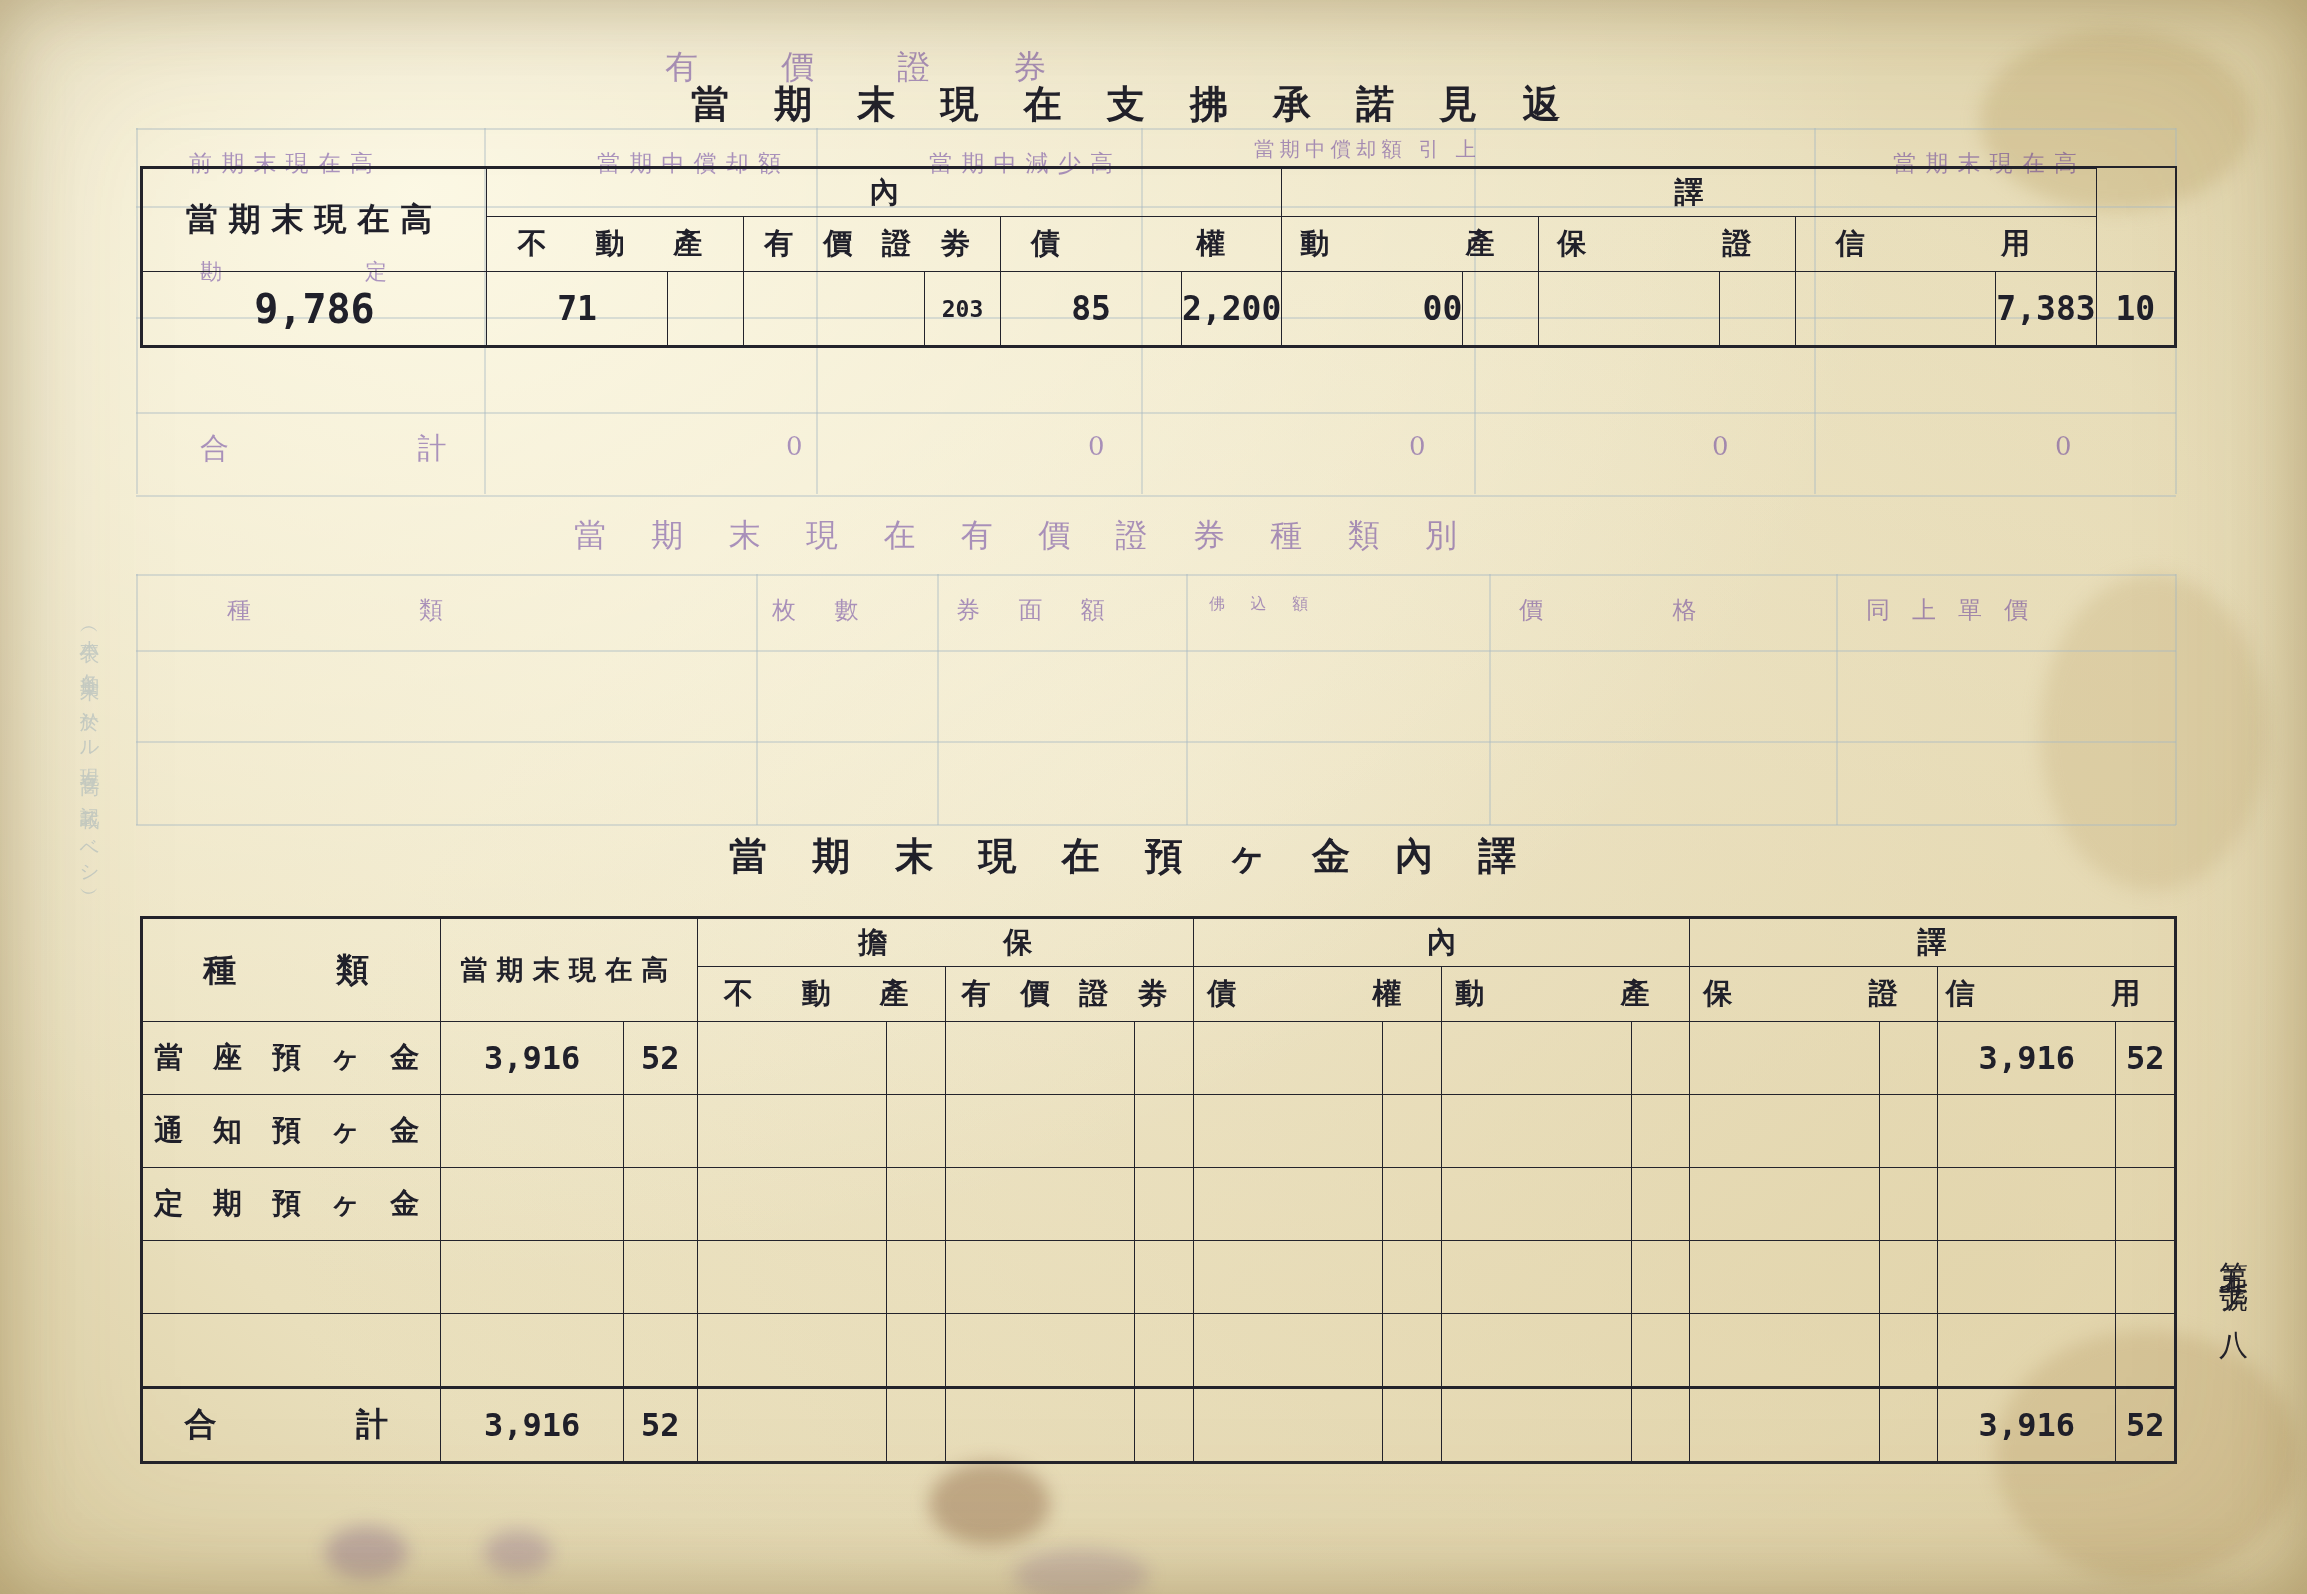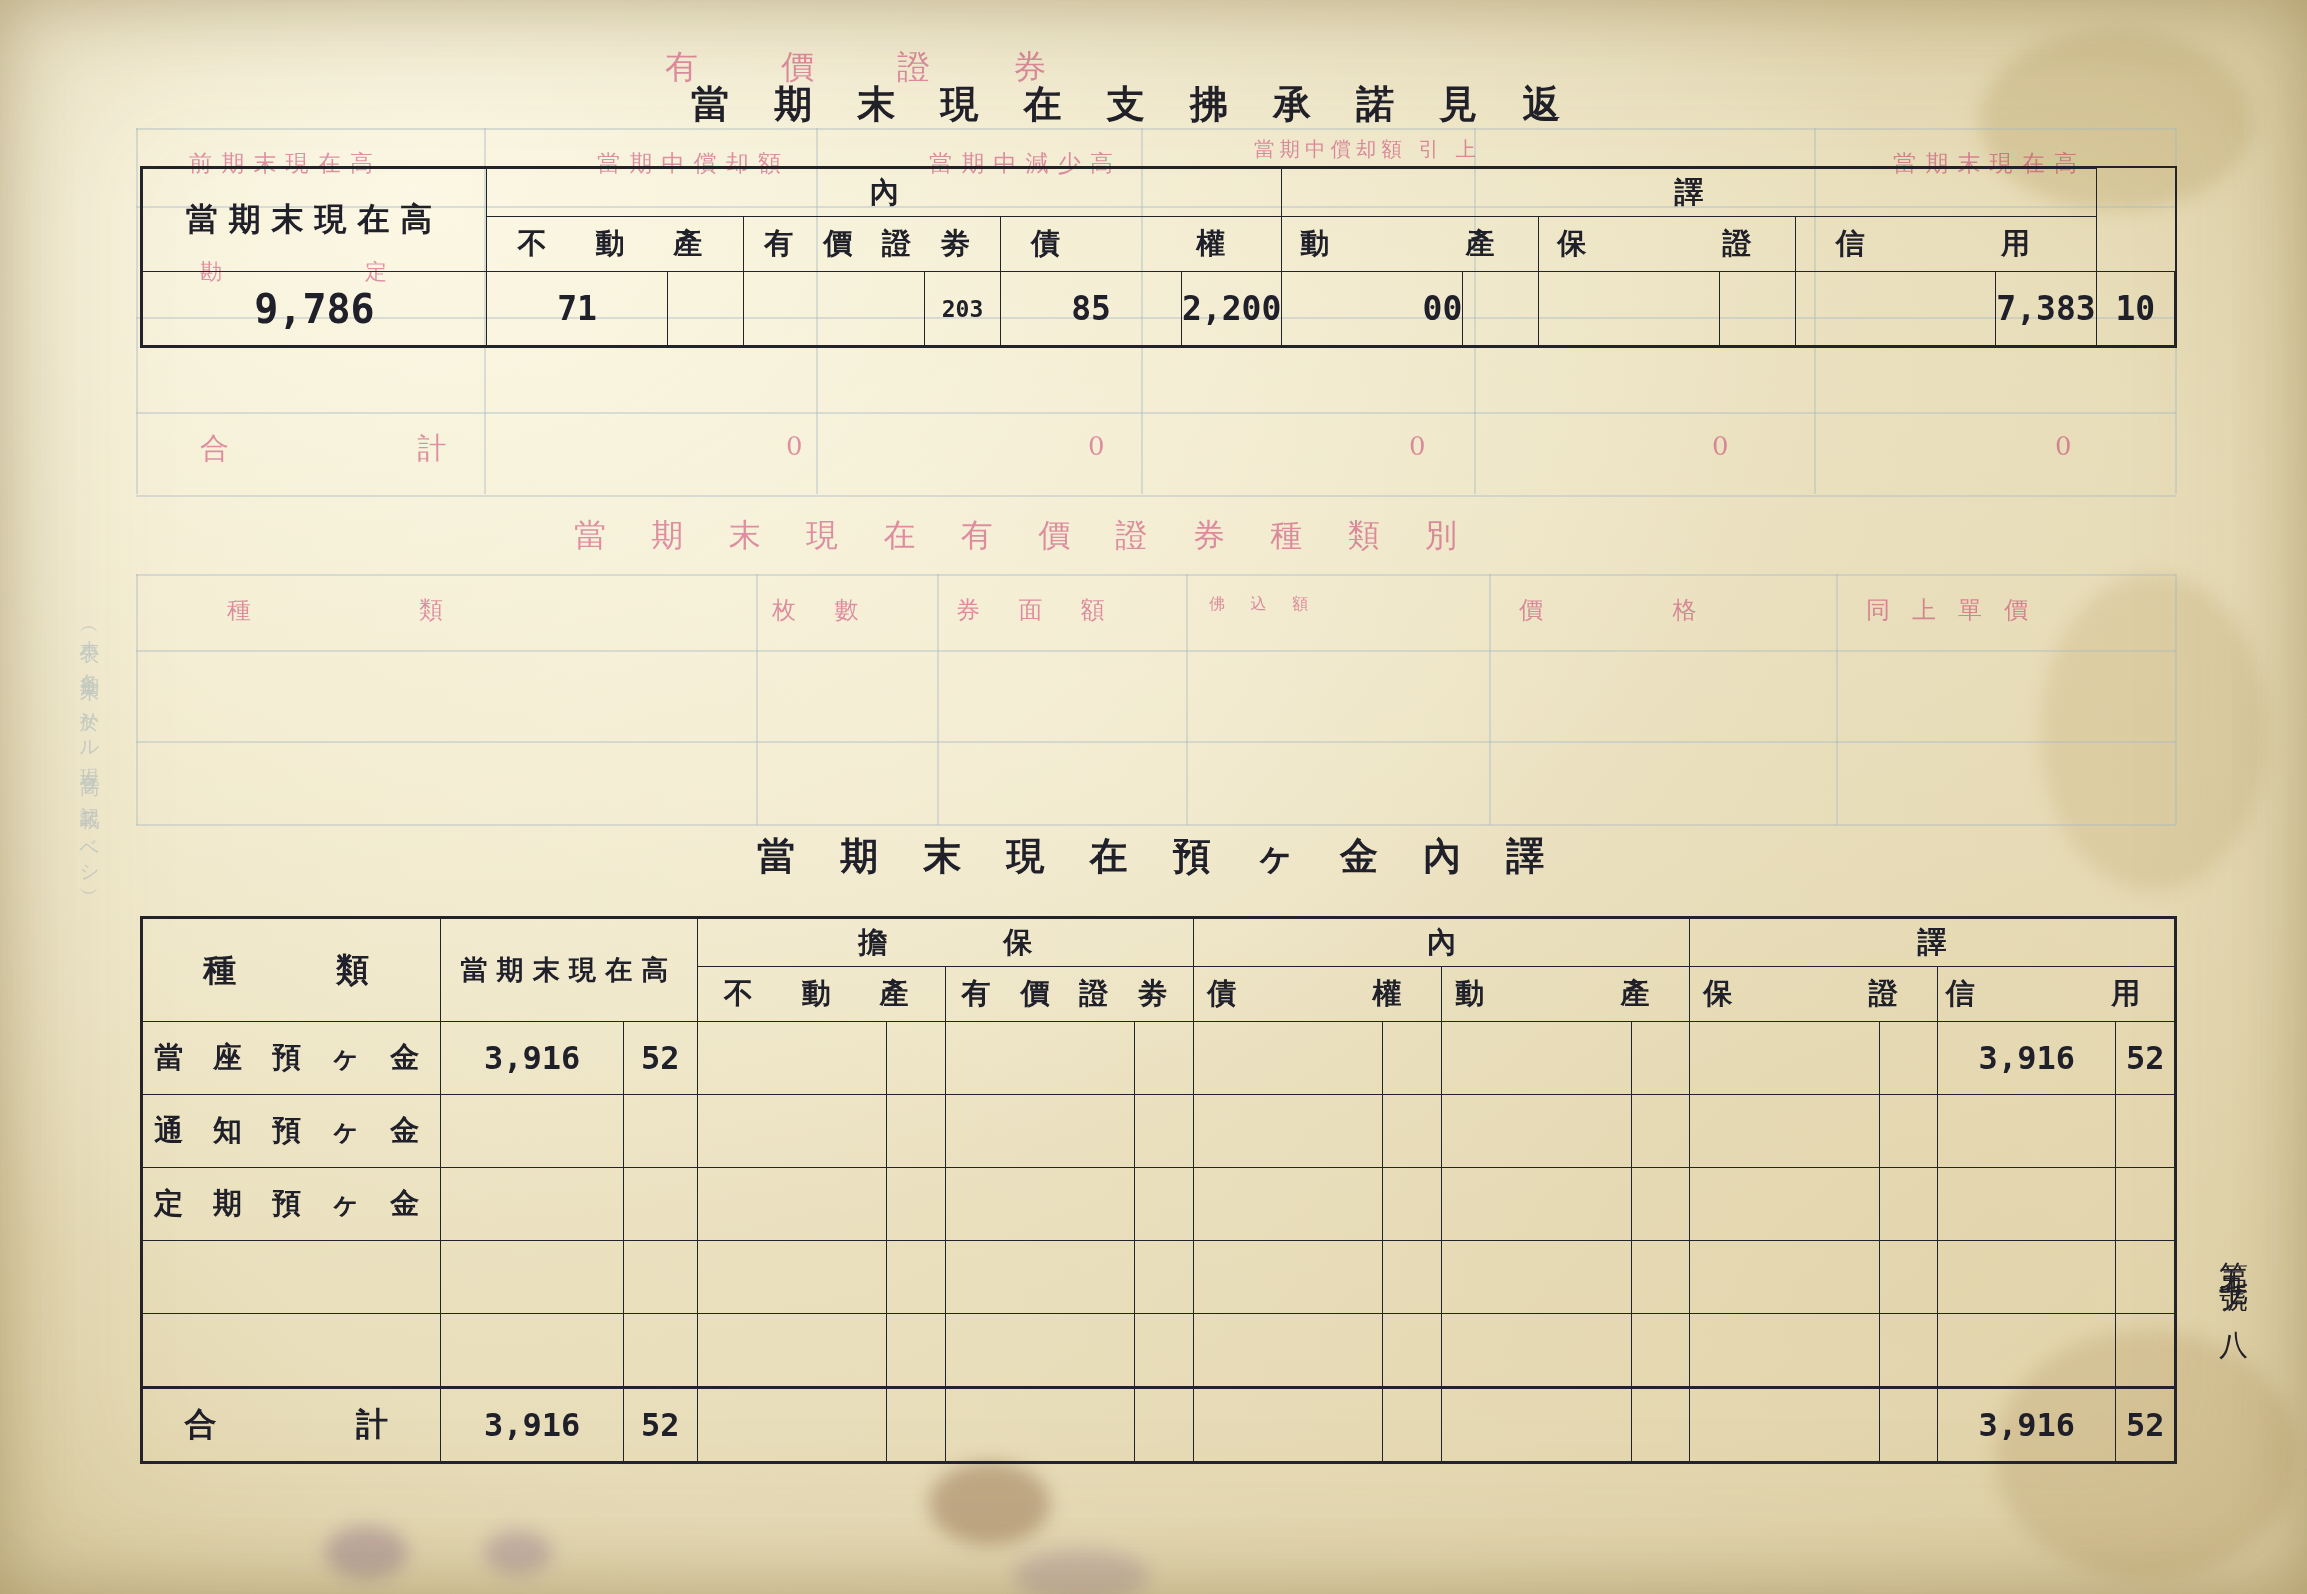--- a/index.html
+++ b/index.html
@@ -20,21 +20,21 @@
   }
   .stain{position:absolute;border-radius:50%;filter:blur(9px);pointer-events:none;}
   .edge-dark{
     position:absolute;inset:0;
     box-shadow:inset 0 0 68px rgba(120,95,40,0.35), inset 0 0 181px rgba(120,95,40,0.18);
     pointer-events:none;
   }
   
   .ghost{
     position:absolute;
-    color:#be185d;
+    color:#4c1d95;
     opacity:0.45;
     font-family:"DejaVu Serif", serif;
     pointer-events:none;
     white-space:nowrap;
   }
   .ghost-line{
     position:absolute;background:#a8bac4;opacity:0.40;pointer-events:none;
   }
 
   .sect-title{
@@ -191,21 +191,21 @@
       <td class="num" style="font-size:33px;"></td>
       <td class="numc" style="font-size:33px;"></td>
       <td class="num" style="font-size:33px;"></td>
       <td class="numc" style="font-size:33px;"></td>
       <td class="num" style="font-size:33px;">7,383</td>
       <td class="numc" style="font-size:33px;">10</td>
     </tr>
   </tbody>
 </table>
 
-<div class="sect-title" style="left:729px;top:831px;font-size:38px;margin-left:28px;">當 期 末 現 在 預 ヶ 金 內 譯</div>
+<div class="sect-title" style="left:729px;top:831px;font-size:38px;">當 期 末 現 在 預 ヶ 金 內 譯</div>
 
 <table class="form thick-out" style="left:142px;top:918px;width:2033px;">
   <colgroup>
     <col style="width:291px">
     <col style="width:178px">
       <col style="width:72px">
     <col style="width:185px">
       <col style="width:57px">
     <col style="width:185px">
       <col style="width:57px">

